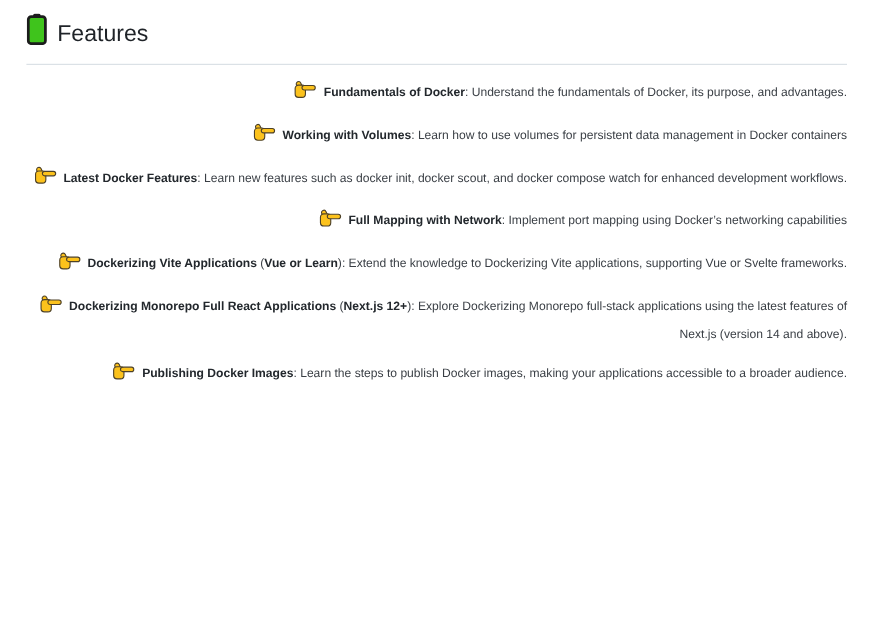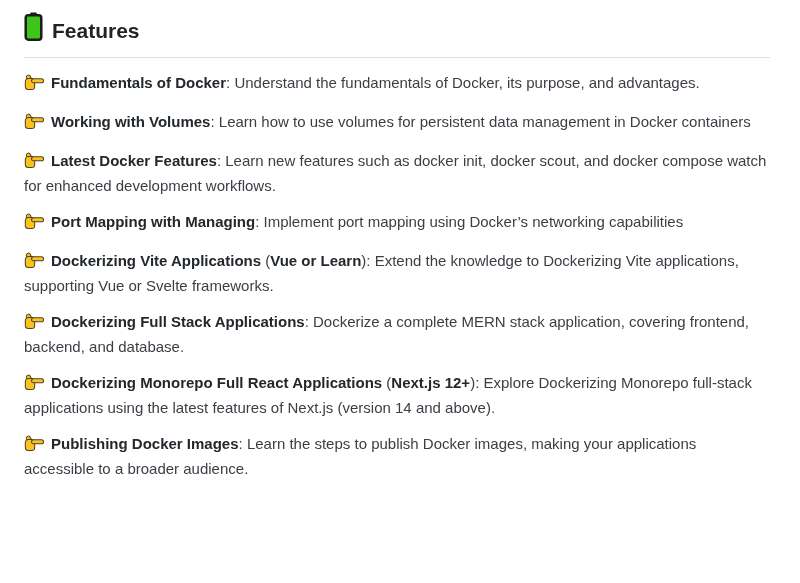--- a/index.html
+++ b/index.html
@@ -15,36 +15,37 @@
     width: 800px;
     height: 583px;
     padding: 12px 30px 0 24px;
   }
   .heading {
     display: flex;
     align-items: center;
     gap: 9px;
     margin: 0 0 8px 0;
     font-size: 21px;
-    font-weight: 700;
+    font-weight: 400;
     color: #1f2328;
     line-height: 30px;
   }
   .heading .icon-wrap { display: inline-flex; align-items: center; }
   .divider {
     border: none;
     border-top: 1px solid #d8dee4;
     margin: 0 0 14px 0;
     width: 100%;
   }
   .feature, .closing {
-    font-size: 15px;
+    font-size: 11px;
     line-height: 22px;
     margin: 0 0 14px 0;
     color: #3a3f45;
+    text-align: right;
   }
   .feature strong, .closing strong {
     color: #23282d;
     font-weight: 700;
   }
   .bullet-icon {
     display: inline-block;
     vertical-align: -3px;
     margin-right: 6px;
   }
@@ -76,31 +77,26 @@
   </svg></span><strong>Working with Volumes</strong><span>: Learn how to use volumes for persistent data management in Docker containers</span></p>
       <p class="feature"><span class="bullet-icon"><svg width="21" height="17" viewBox="0 0 24 20" xmlns="http://www.w3.org/2000/svg">
     <rect x="3.2" y="1.2" width="5" height="9" rx="2.5" fill="#fcc21c" stroke="#4d4128" stroke-width="1.2" transform="rotate(-24 5.7 5.7)"></rect>
     <rect x="1.2" y="5.2" width="11" height="13" rx="3.6" fill="#fcc21c" stroke="#4d4128" stroke-width="1.2"></rect>
     <rect x="8.5" y="5.6" width="14.2" height="4.8" rx="2.4" fill="#fcc21c" stroke="#4d4128" stroke-width="1.2"></rect>
   </svg></span><strong>Latest Docker Features</strong><span>: Learn new features such as docker init, docker scout, and docker compose watch for enhanced development workflows.</span></p>
       <p class="feature"><span class="bullet-icon"><svg width="21" height="17" viewBox="0 0 24 20" xmlns="http://www.w3.org/2000/svg">
     <rect x="3.2" y="1.2" width="5" height="9" rx="2.5" fill="#fcc21c" stroke="#4d4128" stroke-width="1.2" transform="rotate(-24 5.7 5.7)"></rect>
     <rect x="1.2" y="5.2" width="11" height="13" rx="3.6" fill="#fcc21c" stroke="#4d4128" stroke-width="1.2"></rect>
     <rect x="8.5" y="5.6" width="14.2" height="4.8" rx="2.4" fill="#fcc21c" stroke="#4d4128" stroke-width="1.2"></rect>
-  </svg></span><strong>Port Mapping with Managing</strong><span>: Implement port mapping using Docker’s networking capabilities</span></p>
+  </svg></span><strong>Full Mapping with Network</strong><span>: Implement port mapping using Docker’s networking capabilities</span></p>
       <p class="feature"><span class="bullet-icon"><svg width="21" height="17" viewBox="0 0 24 20" xmlns="http://www.w3.org/2000/svg">
     <rect x="3.2" y="1.2" width="5" height="9" rx="2.5" fill="#fcc21c" stroke="#4d4128" stroke-width="1.2" transform="rotate(-24 5.7 5.7)"></rect>
     <rect x="1.2" y="5.2" width="11" height="13" rx="3.6" fill="#fcc21c" stroke="#4d4128" stroke-width="1.2"></rect>
     <rect x="8.5" y="5.6" width="14.2" height="4.8" rx="2.4" fill="#fcc21c" stroke="#4d4128" stroke-width="1.2"></rect>
   </svg></span><strong>Dockerizing Vite Applications</strong><span> (</span><strong>Vue or Learn</strong><span>): Extend the knowledge to Dockerizing Vite applications, supporting Vue or Svelte frameworks.</span></p>
-      <p class="feature"><span class="bullet-icon"><svg width="21" height="17" viewBox="0 0 24 20" xmlns="http://www.w3.org/2000/svg">
-    <rect x="3.2" y="1.2" width="5" height="9" rx="2.5" fill="#fcc21c" stroke="#4d4128" stroke-width="1.2" transform="rotate(-24 5.7 5.7)"></rect>
-    <rect x="1.2" y="5.2" width="11" height="13" rx="3.6" fill="#fcc21c" stroke="#4d4128" stroke-width="1.2"></rect>
-    <rect x="8.5" y="5.6" width="14.2" height="4.8" rx="2.4" fill="#fcc21c" stroke="#4d4128" stroke-width="1.2"></rect>
-  </svg></span><strong>Dockerizing Full Stack Applications</strong><span>: Dockerize a complete MERN stack application, covering frontend, backend, and database.</span></p>
       <p class="feature"><span class="bullet-icon"><svg width="21" height="17" viewBox="0 0 24 20" xmlns="http://www.w3.org/2000/svg">
     <rect x="3.2" y="1.2" width="5" height="9" rx="2.5" fill="#fcc21c" stroke="#4d4128" stroke-width="1.2" transform="rotate(-24 5.7 5.7)"></rect>
     <rect x="1.2" y="5.2" width="11" height="13" rx="3.6" fill="#fcc21c" stroke="#4d4128" stroke-width="1.2"></rect>
     <rect x="8.5" y="5.6" width="14.2" height="4.8" rx="2.4" fill="#fcc21c" stroke="#4d4128" stroke-width="1.2"></rect>
   </svg></span><strong>Dockerizing Monorepo Full React Applications</strong><span> (</span><strong>Next.js 12+</strong><span>): Explore Dockerizing Monorepo full-stack applications using the latest features of Next.js (version 14 and above).</span></p>
       <p class="feature"><span class="bullet-icon"><svg width="21" height="17" viewBox="0 0 24 20" xmlns="http://www.w3.org/2000/svg">
     <rect x="3.2" y="1.2" width="5" height="9" rx="2.5" fill="#fcc21c" stroke="#4d4128" stroke-width="1.2" transform="rotate(-24 5.7 5.7)"></rect>
     <rect x="1.2" y="5.2" width="11" height="13" rx="3.6" fill="#fcc21c" stroke="#4d4128" stroke-width="1.2"></rect>
     <rect x="8.5" y="5.6" width="14.2" height="4.8" rx="2.4" fill="#fcc21c" stroke="#4d4128" stroke-width="1.2"></rect>
   </svg></span><strong>Publishing Docker Images</strong><span>: Learn the steps to publish Docker images, making your applications accessible to a broader audience.</span></p>

